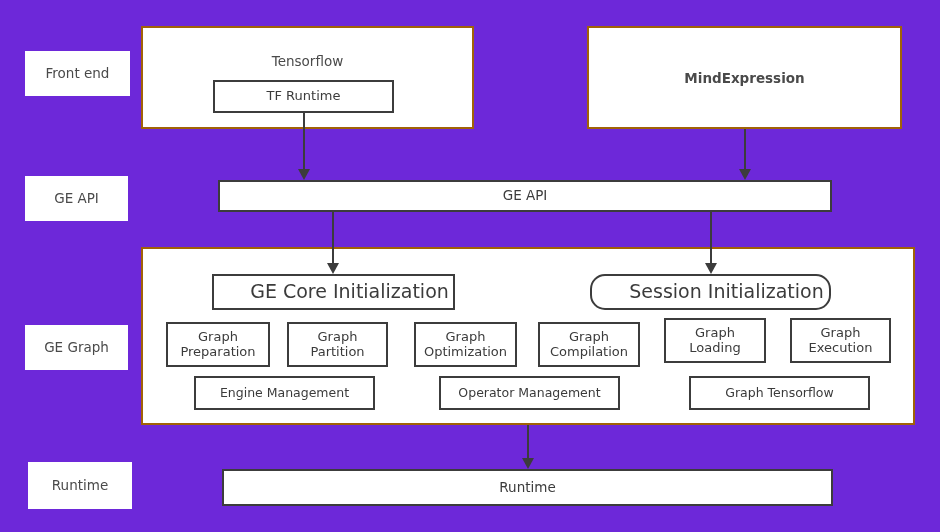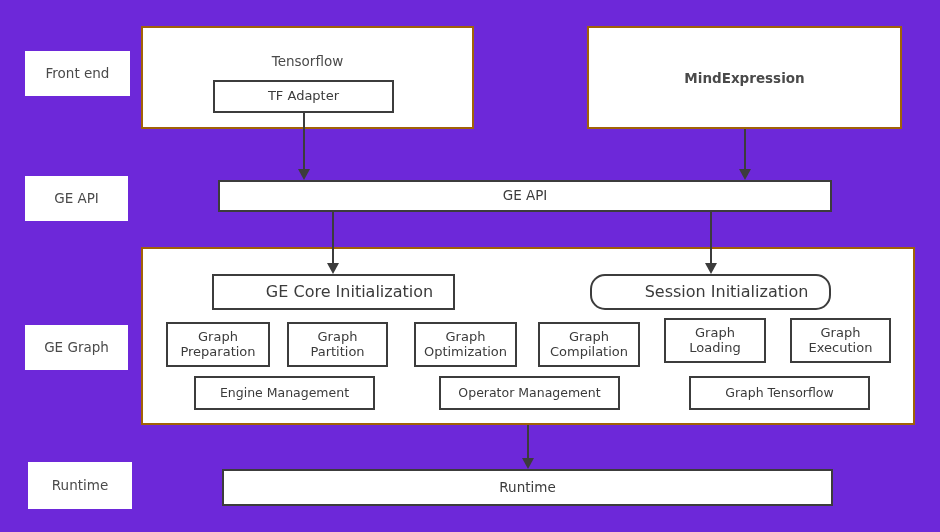--- a/index.html
+++ b/index.html
@@ -44,21 +44,21 @@
     margin-top: 26px;
     font-size: 13.5px;
     color: #4a4a4a;
   }
   
   .node {
     border: 2px solid #3c3c3c;
     font-size: 13px;
     color: #3b3b3b;
   }
-  .node.wide { font-size: 16px; padding-left: 32px; }
+  .node.wide { font-size: 19px; padding-left: 32px; }
   .node.small { font-size: 12.5px; }
   .bar {
     border: 2px solid #3c3c3c;
     font-size: 13.5px;
     color: #3b3b3b;
   }
   
   .arrow {
     position: absolute;
     pointer-events: none;
@@ -98,21 +98,21 @@
     <span>GE Graph</span>
   </div>
   <div class="box tier-label" style="left:28px; top:462px; width:104px; height:47px;">
     <span>Runtime</span>
   </div>
 
   <div class="box group" style="left:141px; top:26px; width:333px; height:103px;">
     <span class="group-title">Tensorflow</span>
   </div>
   <div class="box node" style="left:213px; top:80px; width:181px; height:33px;">
-    <span>TF Adapter</span>
+    <span>TF Runtime</span>
   </div>
 
   <div class="box group" style="left:587px; top:26px; width:315px; height:103px;">
     <span class="group-title" style="margin-top:43px;font-weight:bold;">MindExpression</span>
   </div>
 
   <div class="box bar" style="left:218px; top:180px; width:614px; height:32px;">
     <span>GE API</span>
   </div>
 

